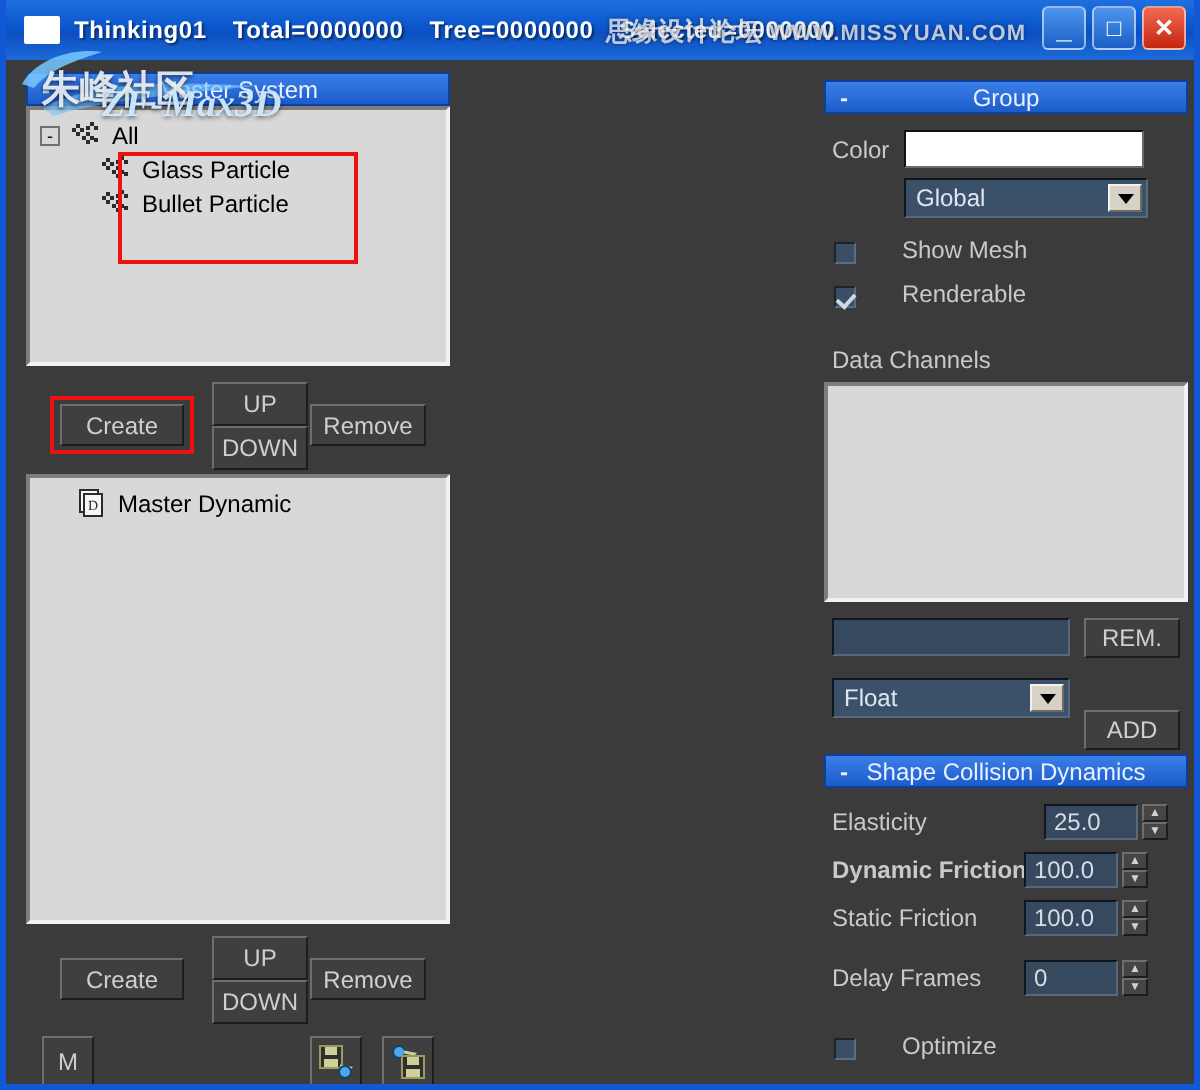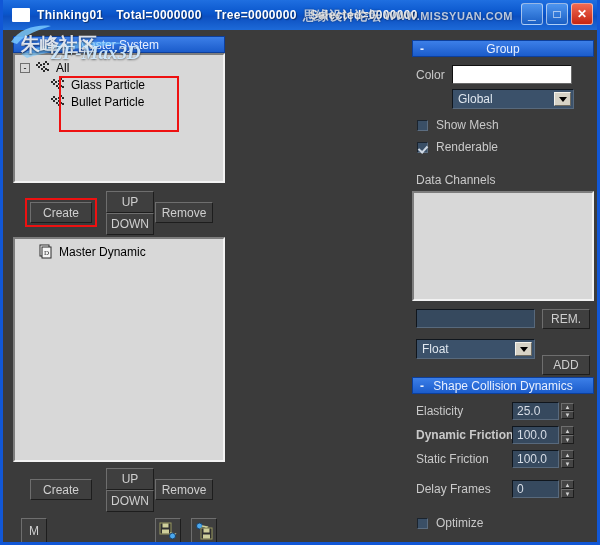--- a/index.html
+++ b/index.html
@@ -185,21 +185,21 @@
     border-color: #f4f2ec #6f6b60 #6f6b60 #f4f2ec;
     display: flex; align-items: center; justify-content: center;
   }
   .combo .arrowbox i {
     width: 0; height: 0;
     border-left: 4px solid transparent;
     border-right: 4px solid transparent;
     border-top: 5px solid #000;
     display: block;
   }
-  .chk { display: flex; align-items: center; gap: 8px; }
+  .chk { display: flex; align-items: flex-end; gap: 23px; }
   .chk .box {
     width: 11px; height: 11px;
     background: #3a4f66;
     border: 1px solid;
     border-color: #1b242e #5c6d80 #5c6d80 #1b242e;
     position: relative;
   }
   .chk .box.checked::after {
     content: "";
     position: absolute;
@@ -461,21 +461,21 @@
       <div class="btn" style="position:absolute;left:130px;top:16px;width:48px;height:20px;">ADD</div>
     </div>
 
     <div class="rollout-header" style="margin-top:14px;">
       <span class="minus">-</span>
       <span>Shape Collision Dynamics</span>
     </div>
 
     <div style="position:relative;height:76px;margin-top:8px;">
       <span class="label" style="position:absolute;left:4px;top:2px;">Elasticity</span>
-      <div style="position:absolute;left:100px;top:0;display:flex;align-items:center;">
+      <div style="position:absolute;left:110px;top:0;display:flex;">
         <div class="field" style="width:47px;height:18px;">
             <span>25.0</span>
           </div>
         <div class="spinner">
             <div>▲</div>
             <div>▼</div>
           </div>
       </div>
 
       <span class="label" style="position:absolute;left:4px;top:26px;font-weight:bold;">Dynamic Friction</span>

